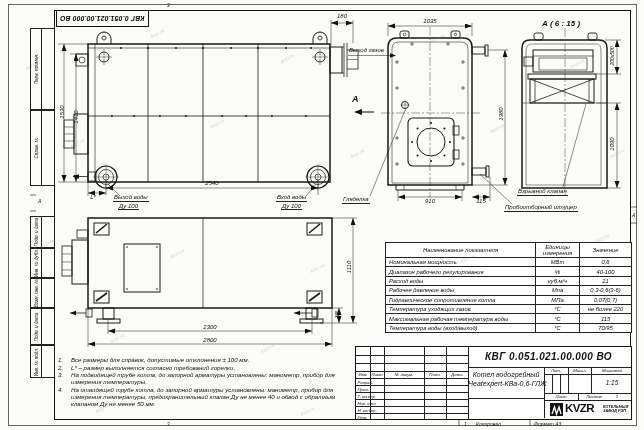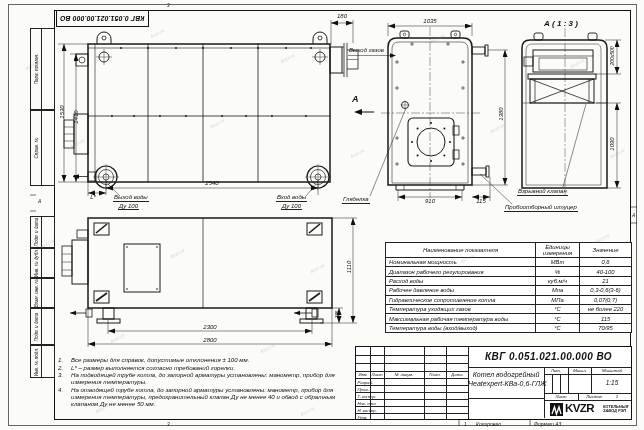--- a/index.html
+++ b/index.html
@@ -396,21 +396,21 @@
   <span class="dim" style="left:349px;top:47px;text-align:left;">Выход газов</span>
 
   <span class="dim" style="left:410px;top:18px;width:40px;">1035</span>
   <span class="dim" style="left:412px;top:197.5px;width:36px;">910</span>
   <span class="dim" style="left:472px;top:197.5px;width:18px;">115</span>
   <span class="dim dimv" style="left:481px;top:111px;width:40px;">1380</span>
   <span class="dim" style="left:352px;top:94px;font-weight:bold;font-size:9px;">А</span>
   <span class="dim lead" style="left:342px;top:196px;">Гляделка</span>
   <span class="dim lead" style="left:504px;top:204px;">Пробоотборный штуцер</span>
 
-  <span class="dim" style="left:533px;top:19px;width:56px;font-size:8px;font-weight:bold;">А ( 1 : 3 )</span>
+  <span class="dim" style="left:533px;top:19px;width:56px;font-size:8px;font-weight:bold;">А ( 6 : 15 )</span>
   <span class="dim dimv" style="left:592px;top:53px;width:40px;font-size:5px;">200х500</span>
   <span class="dim dimv" style="left:592px;top:141px;width:40px;">1090</span>
   <span class="dim lead" style="left:517px;top:188px;">Взрывной клапан</span>
 
   <span class="dim" style="left:190px;top:324px;width:40px;">2300</span>
   <span class="dim" style="left:190px;top:337px;width:40px;">2800</span>
   <span class="dim dimv" style="left:329px;top:264px;width:40px;">1110</span>
   <span class="dim dimv tiny" style="left:322px;top:312px;width:30px;">185</span>
 
   <table class="ptable">

